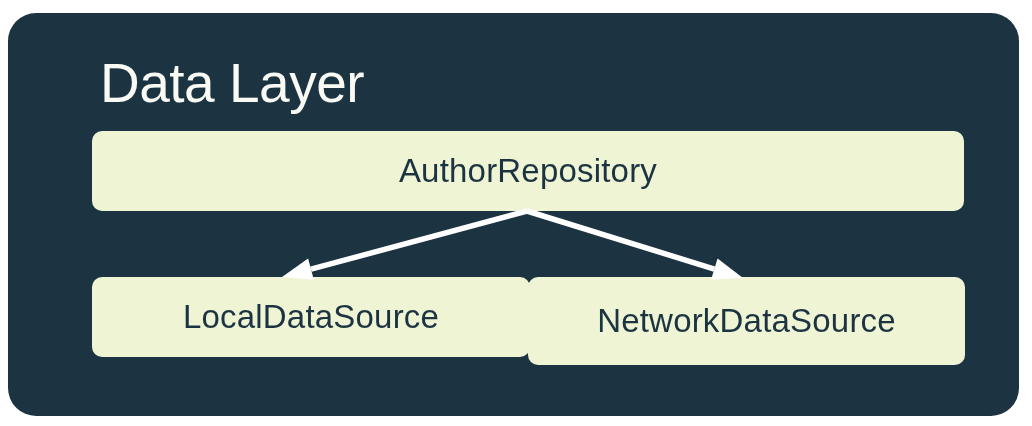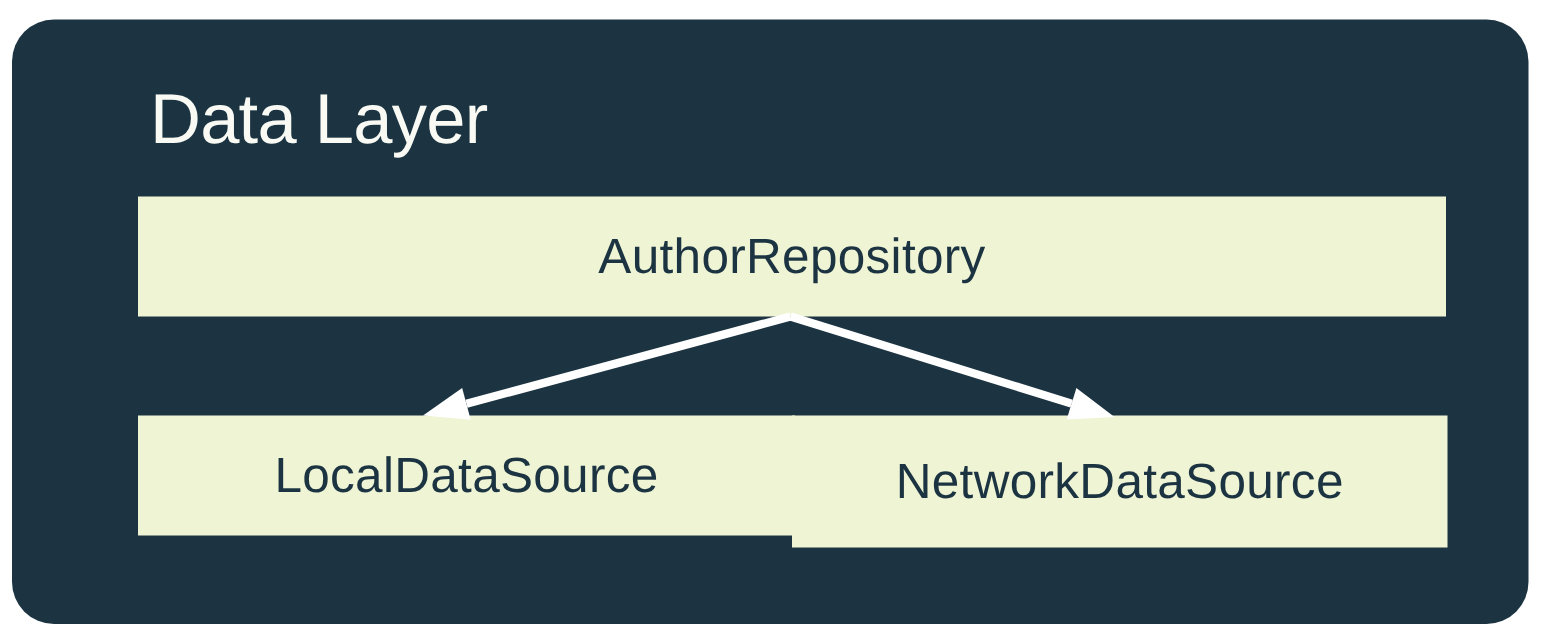--- a/index.html
+++ b/index.html
@@ -21,31 +21,31 @@
     top: 13px;
     width: 1011px;
     height: 403px;
     background: #1c3442;
     border-radius: 28px;
   }
   .card-title {
     position: absolute;
     left: 92px;
     top: 40px;
-    font-size: 47px;
+    font-size: 55px;
     line-height: 1.1;
     font-weight: 400;
     letter-spacing: -0.5px;
     color: #f8faf3;
     white-space: nowrap;
   }
   .node {
     position: absolute;
     background: #eff4d5;
-    border-radius: 0;
+    border-radius: 10px;
     display: flex;
     align-items: center;
     justify-content: center;
     color: #1c3442;
     font-size: 33px;
     font-weight: 400;
     letter-spacing: 0.2px;
     white-space: nowrap;
   }
   .node-repository { left: 92px;  top: 131px; width: 872px; height: 80px; }

